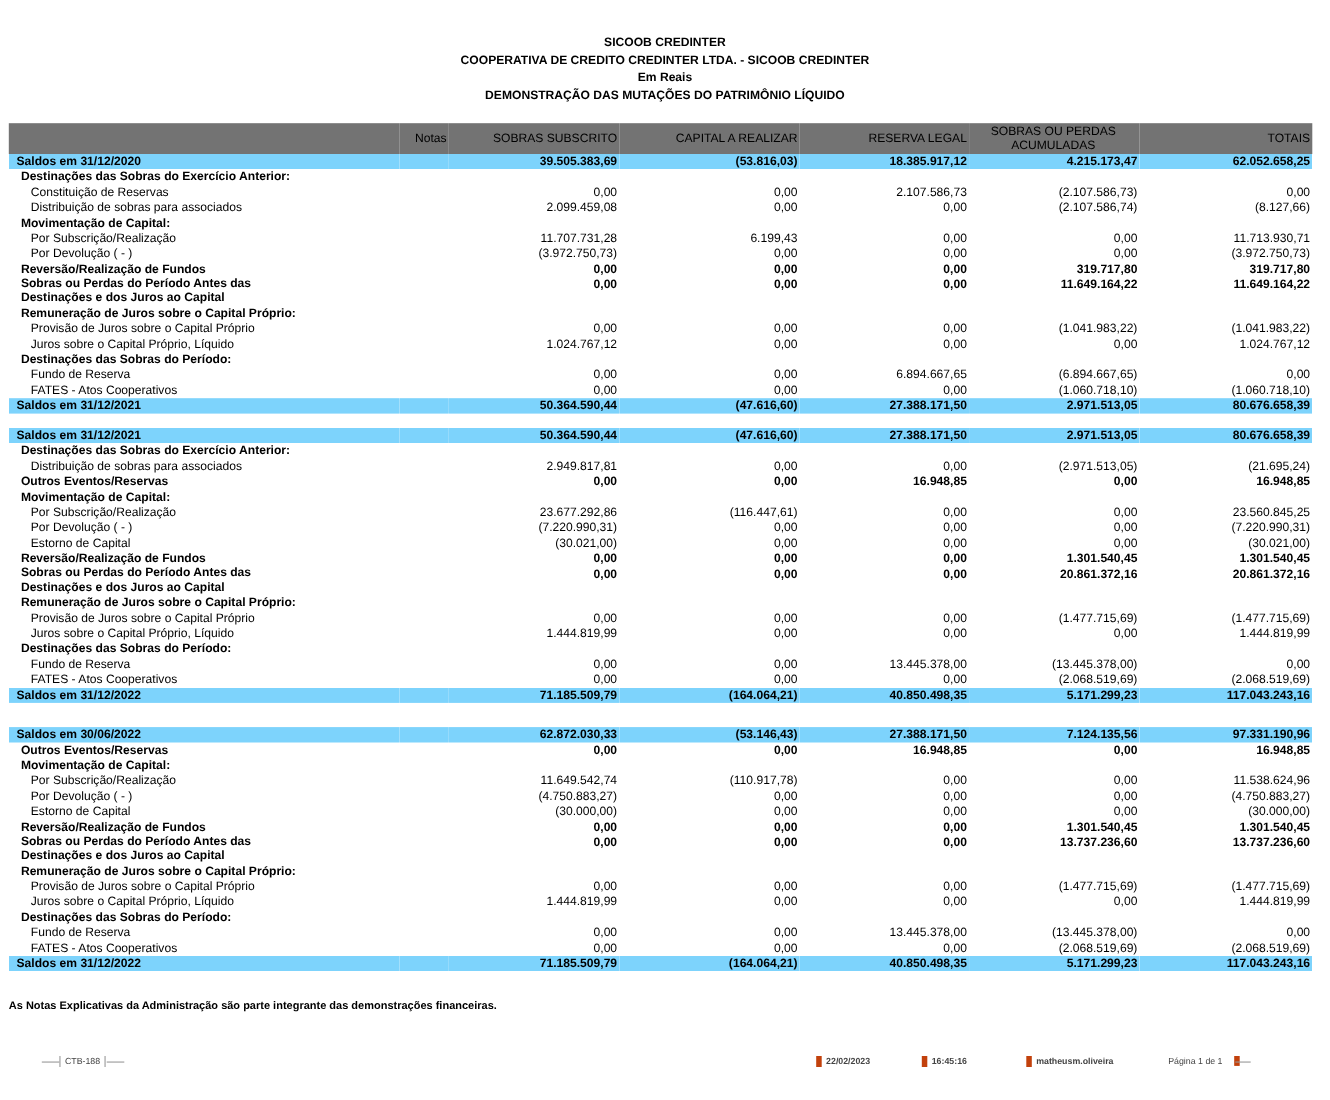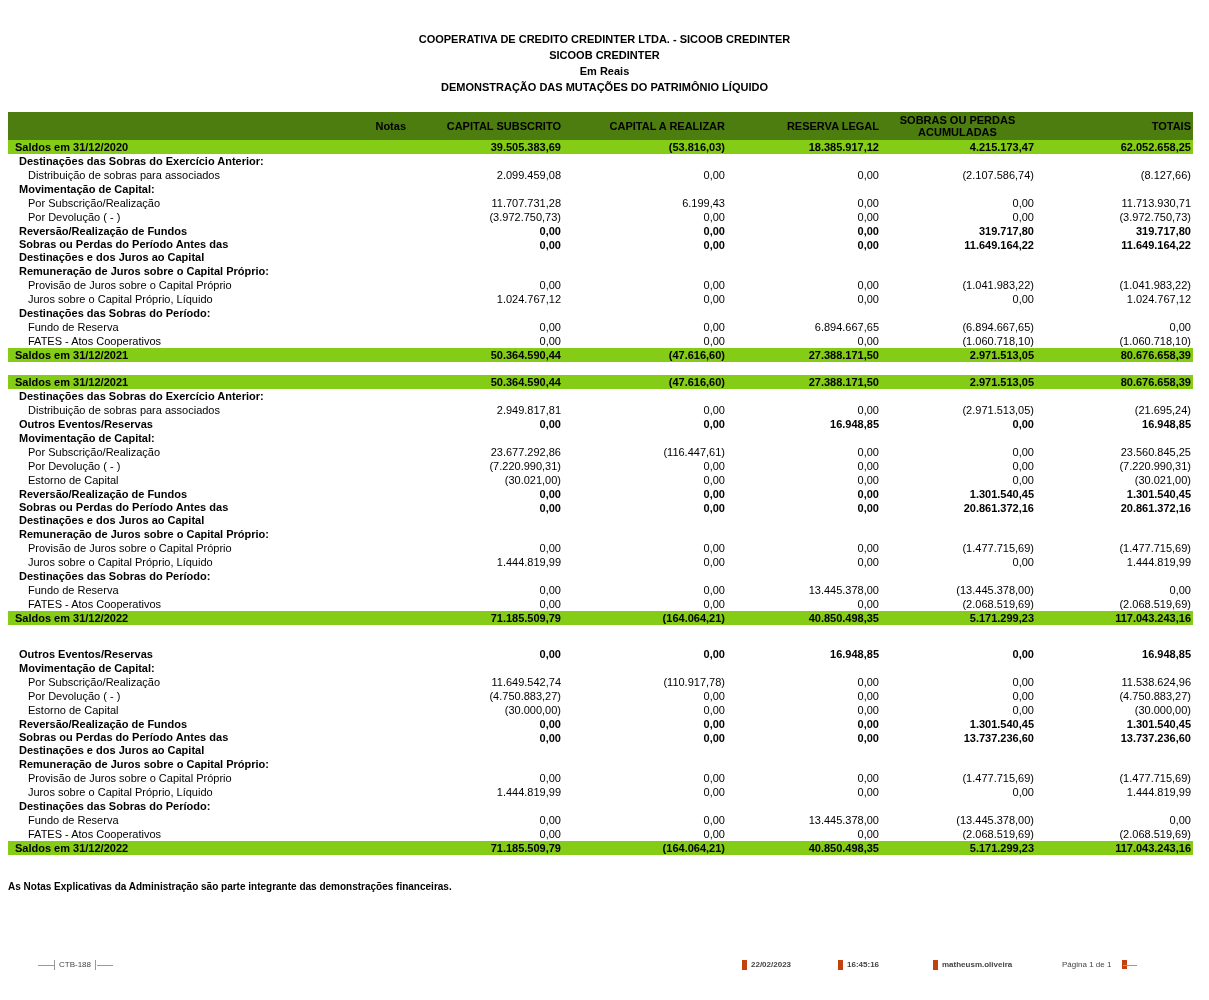--- a/index.html
+++ b/index.html
@@ -7,73 +7,73 @@
     width: 1209px; height: 1000px;
     background: #ffffff; color: #000;
     font-family: "Liberation Sans", sans-serif;
     position: relative; overflow: hidden;
   }
   .doc-header { padding-top: 31px; text-align: center; }
   .doc-header div { font-size: 11px; font-weight: bold; line-height: 16px; }
 
   table.statement { border-collapse: collapse; table-layout: fixed; width: 1185px; margin: 17px 0 0 8px; }
   .statement thead th {
-    background: #4d7c0f; height: 28px; vertical-align: middle;
-    text-align: right; padding: 0 2px 0 0; font-weight: bold; font-size: 11px;
+    background: #737373; height: 28px; vertical-align: middle;
+    text-align: right; padding: 0 2px 0 0; font-weight: normal; font-size: 11px;
   }
   .statement thead th.c-label { text-align: left; }
   .statement thead th.c-wrap span { display: inline-block; text-align: center; line-height: 12px; }
 
   .statement td { font-size: 11px; line-height: 14px; padding: 0; vertical-align: top; white-space: nowrap; overflow: hidden; }
   .statement td.c-num { text-align: right; padding-right: 2px; }
   .statement td.c-label { padding-left: 20px; }
   .statement td.c-notas { text-align: right; padding-right: 2px; }
 
-  .row-total td { background: #84cc16; font-weight: bold; }
+  .row-total td { background: #7dd3fc; font-weight: bold; }
   .row-total td.c-label { padding-left: 7px; }
   .row-group td, .row-bold td { font-weight: bold; }
   .row-group td.c-label, .row-bold td.c-label { padding-left: 11px; }
   .row-bold td.c-label div { line-height: 13px; }
 
   tr.spacer-sm td { height: 13px; background: #fff; }
   tr.spacer-lg td { height: 22px; background: #fff; }
 
   .footnote { margin: 26px 0 0 8px; font-size: 10px; font-weight: bold; }
 
   .page-footer { position: absolute; left: 0; top: 959px; width: 1042px; height: 14px; font-size: 8px; color: #444; }
   .fitem { position: absolute; top: 1px; line-height: 10px; padding: 0 4px; white-space: nowrap; }
   .boxed { border-left: 1px solid #999; border-right: 1px solid #999; }
   .tick { border-left: 5px solid #c2410c; font-weight: bold; }
   .hline { position: absolute; top: 6px; height: 0; border-top: 1px solid #999; }
 </style>
 </head>
 <body>
 
 <div class="doc-header">
+  <div>SICOOB CREDINTER</div>
   <div>COOPERATIVA DE CREDITO CREDINTER LTDA. - SICOOB CREDINTER</div>
-  <div>SICOOB CREDINTER</div>
   <div>Em Reais</div>
   <div>DEMONSTRAÇÃO DAS MUTAÇÕES DO PATRIMÔNIO LÍQUIDO</div>
 </div>
 
 <table class="statement">
   <colgroup>
     <col style="width:355px">
       <col style="width:45px">
       <col style="width:155px">
       <col style="width:164px">
       <col style="width:154px">
       <col style="width:155px">
       <col style="width:157px">
   </colgroup>
   <thead>
     <tr>
       <th class="c-label"></th>
       <th class="c-notas">Notas</th>
-      <th class="c-num">CAPITAL SUBSCRITO</th>
+      <th class="c-num">SOBRAS SUBSCRITO</th>
       <th class="c-num">CAPITAL A REALIZAR</th>
       <th class="c-num">RESERVA LEGAL</th>
       <th class="c-num c-wrap"><span>SOBRAS OU PERDAS ACUMULADAS</span></th>
       <th class="c-num">TOTAIS</th>
     </tr>
   </thead>
   <tbody>
       <tr class="row-total">
         <td class="c-label">Saldos em 31/12/2020</td>
         <td class="c-notas"></td>
@@ -86,20 +86,29 @@
       <tr class="row-group">
         <td class="c-label">Destinações das Sobras do Exercício Anterior:</td>
         <td class="c-notas"></td>
         <td class="c-num"></td>
         <td class="c-num"></td>
         <td class="c-num"></td>
         <td class="c-num"></td>
         <td class="c-num"></td>
       </tr>
       <tr class="row-item">
+        <td class="c-label">Constituição de Reservas</td>
+        <td class="c-notas"></td>
+        <td class="c-num">0,00</td>
+        <td class="c-num">0,00</td>
+        <td class="c-num">2.107.586,73</td>
+        <td class="c-num">(2.107.586,73)</td>
+        <td class="c-num">0,00</td>
+      </tr>
+      <tr class="row-item">
         <td class="c-label">Distribuição de sobras para associados</td>
         <td class="c-notas"></td>
         <td class="c-num">2.099.459,08</td>
         <td class="c-num">0,00</td>
         <td class="c-num">0,00</td>
         <td class="c-num">(2.107.586,74)</td>
         <td class="c-num">(8.127,66)</td>
       </tr>
       <tr class="row-group">
         <td class="c-label">Movimentação de Capital:</td>
@@ -366,20 +375,29 @@
         <td class="c-label">Saldos em 31/12/2022</td>
         <td class="c-notas"></td>
         <td class="c-num">71.185.509,79</td>
         <td class="c-num">(164.064,21)</td>
         <td class="c-num">40.850.498,35</td>
         <td class="c-num">5.171.299,23</td>
         <td class="c-num">117.043.243,16</td>
       </tr>
       <tr class="spacer-lg">
         <td colspan="7"></td>
+      </tr>
+      <tr class="row-total">
+        <td class="c-label">Saldos em 30/06/2022</td>
+        <td class="c-notas"></td>
+        <td class="c-num">62.872.030,33</td>
+        <td class="c-num">(53.146,43)</td>
+        <td class="c-num">27.388.171,50</td>
+        <td class="c-num">7.124.135,56</td>
+        <td class="c-num">97.331.190,96</td>
       </tr>
       <tr class="row-bold">
         <td class="c-label">Outros Eventos/Reservas</td>
         <td class="c-notas"></td>
         <td class="c-num">0,00</td>
         <td class="c-num">0,00</td>
         <td class="c-num">16.948,85</td>
         <td class="c-num">0,00</td>
         <td class="c-num">16.948,85</td>
       </tr>

